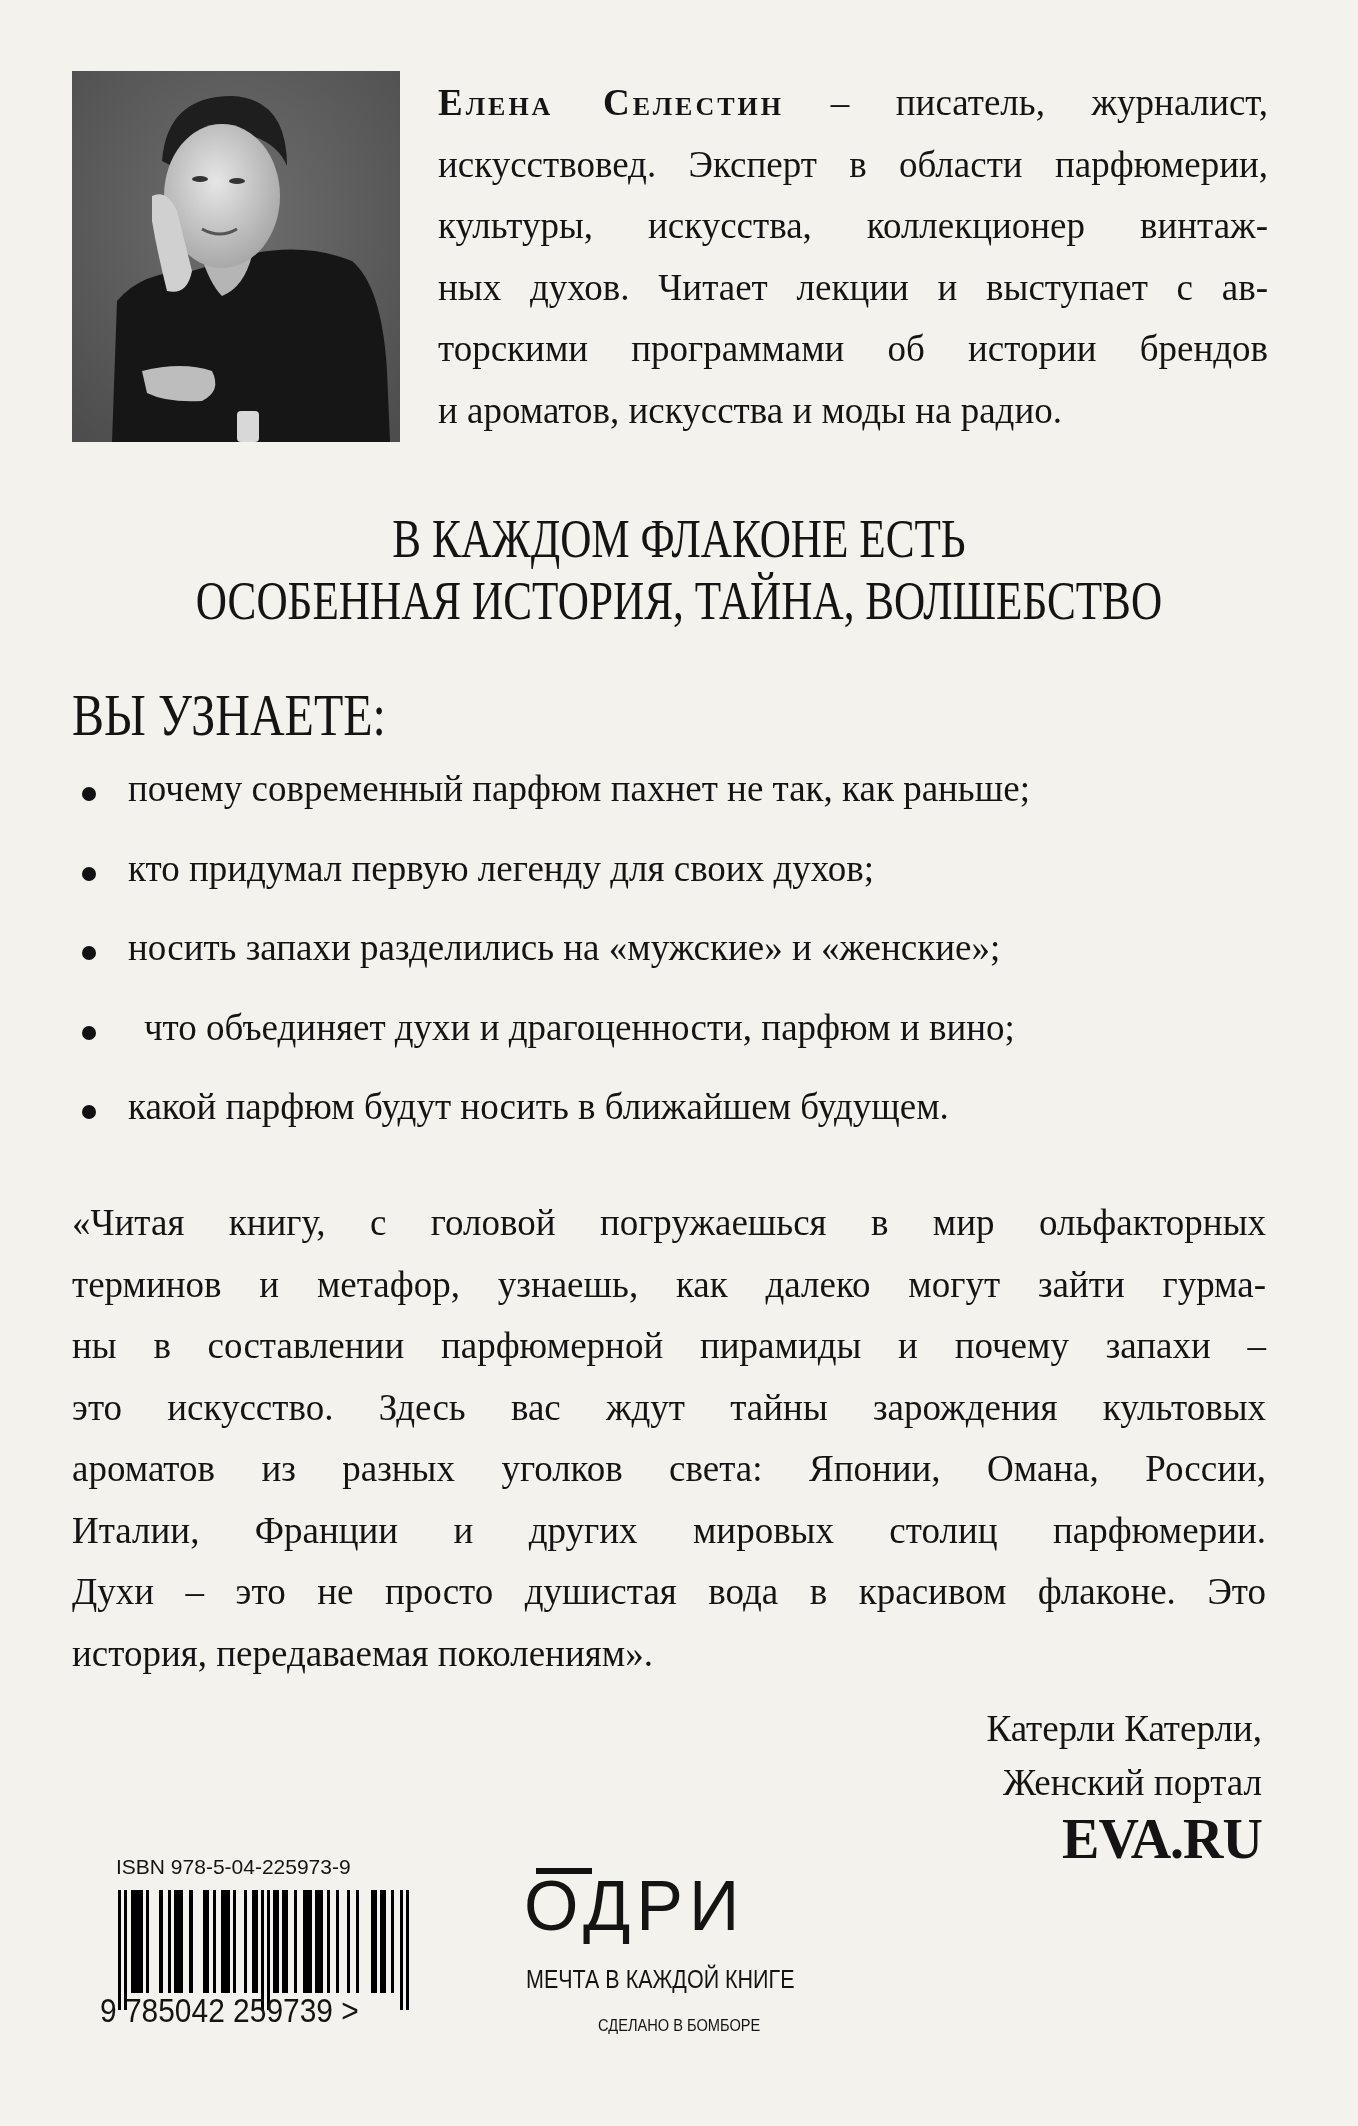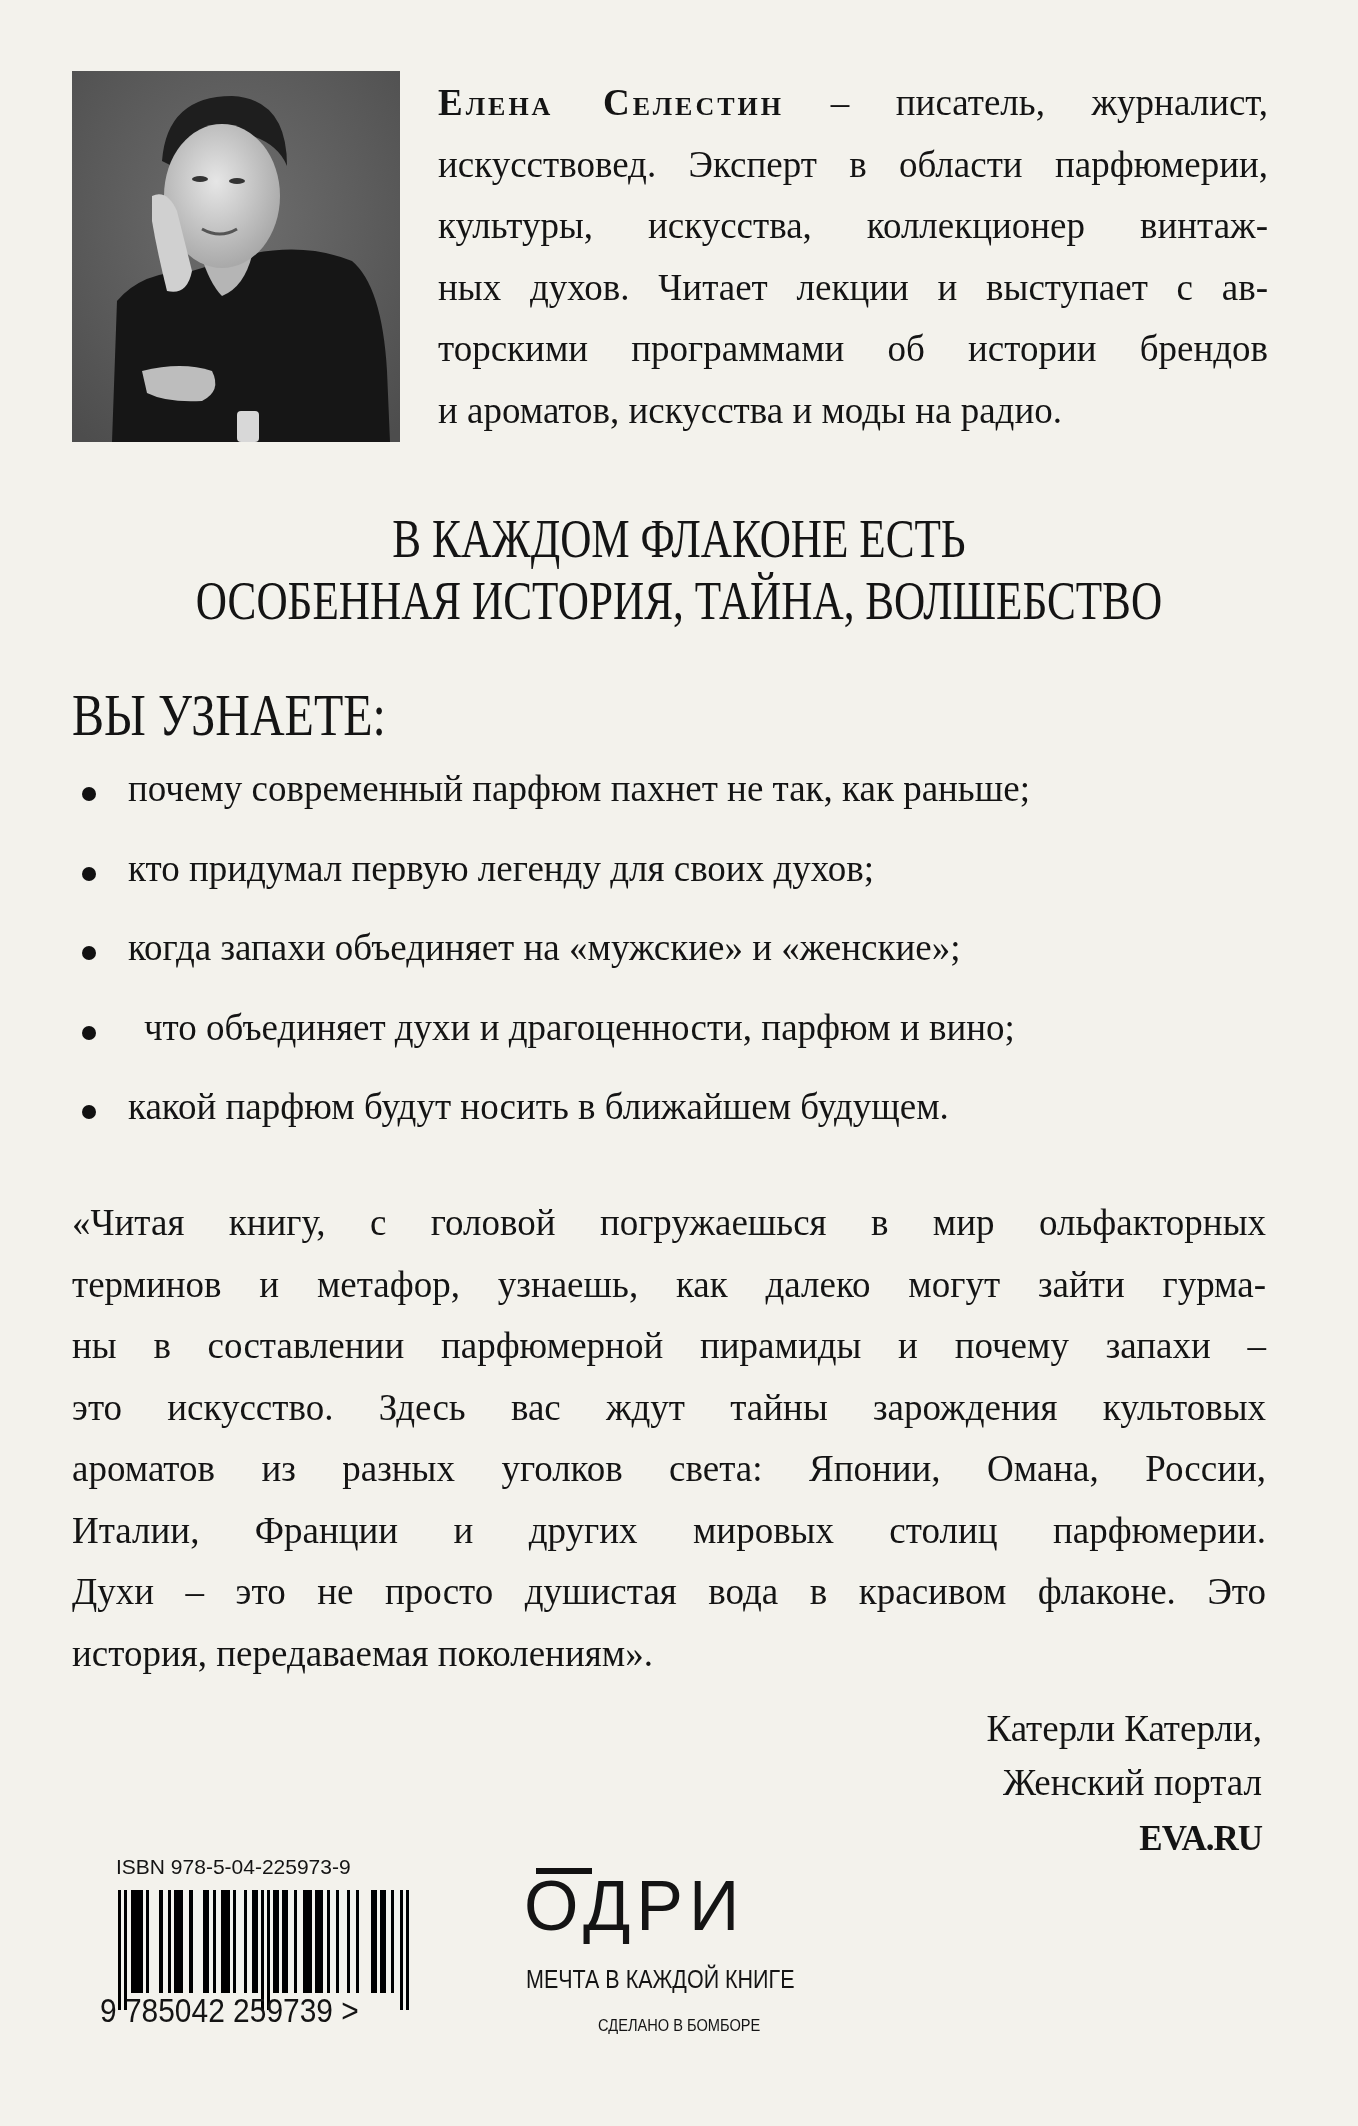--- a/index.html
+++ b/index.html
@@ -68,21 +68,21 @@
       font-size: 37px; line-height: 61.5px;
     }
     .q-line { display: block; height: 61.5px; white-space: nowrap; text-align: justify; text-align-last: justify; }
     .q-line.last { text-align-last: left; }
 
     .sign {
       right: 96px; top: 1702px;
       text-align: right;
       font-size: 37px; line-height: 54px;
     }
-    .sign .eva { font-weight: bold; font-size: 35px; line-height: 58px; letter-spacing: -1px; }
+    .sign .eva { font-weight: bold; font-size: 56px; line-height: 58px; letter-spacing: -1px; }
 
     
     .isbn-label {
       left: 116px; top: 1852px;
       font-family: "Liberation Sans", "DejaVu Sans", sans-serif;
       font-size: 21px; line-height: 30px; white-space: nowrap;
     }
     .barcode { left: 118px; top: 1890px; width: 300px; height: 120px; }
     .barcode svg { display: block; }
     .barcode-digits {
@@ -173,21 +173,21 @@
   <div class="bullet">
     <span class="dot"></span>
     <span class="bullet-text">почему современный парфюм пахнет не так, как раньше;</span>
   </div>
   <div class="bullet">
     <span class="dot"></span>
     <span class="bullet-text">кто придумал первую легенду для своих духов;</span>
   </div>
   <div class="bullet">
     <span class="dot"></span>
-    <span class="bullet-text">когда запахи объединяет на «мужские» и «женские»;</span>
+    <span class="bullet-text">носить запахи разделились на «мужские» и «женские»;</span>
   </div>
   <div class="bullet">
     <span class="dot"></span>
     <span class="bullet-text indent">что объединяет духи и драгоценности, парфюм и вино;</span>
   </div>
   <div class="bullet">
     <span class="dot"></span>
     <span class="bullet-text">какой парфюм будут носить в ближайшем будущем.</span>
   </div>
 </div>

